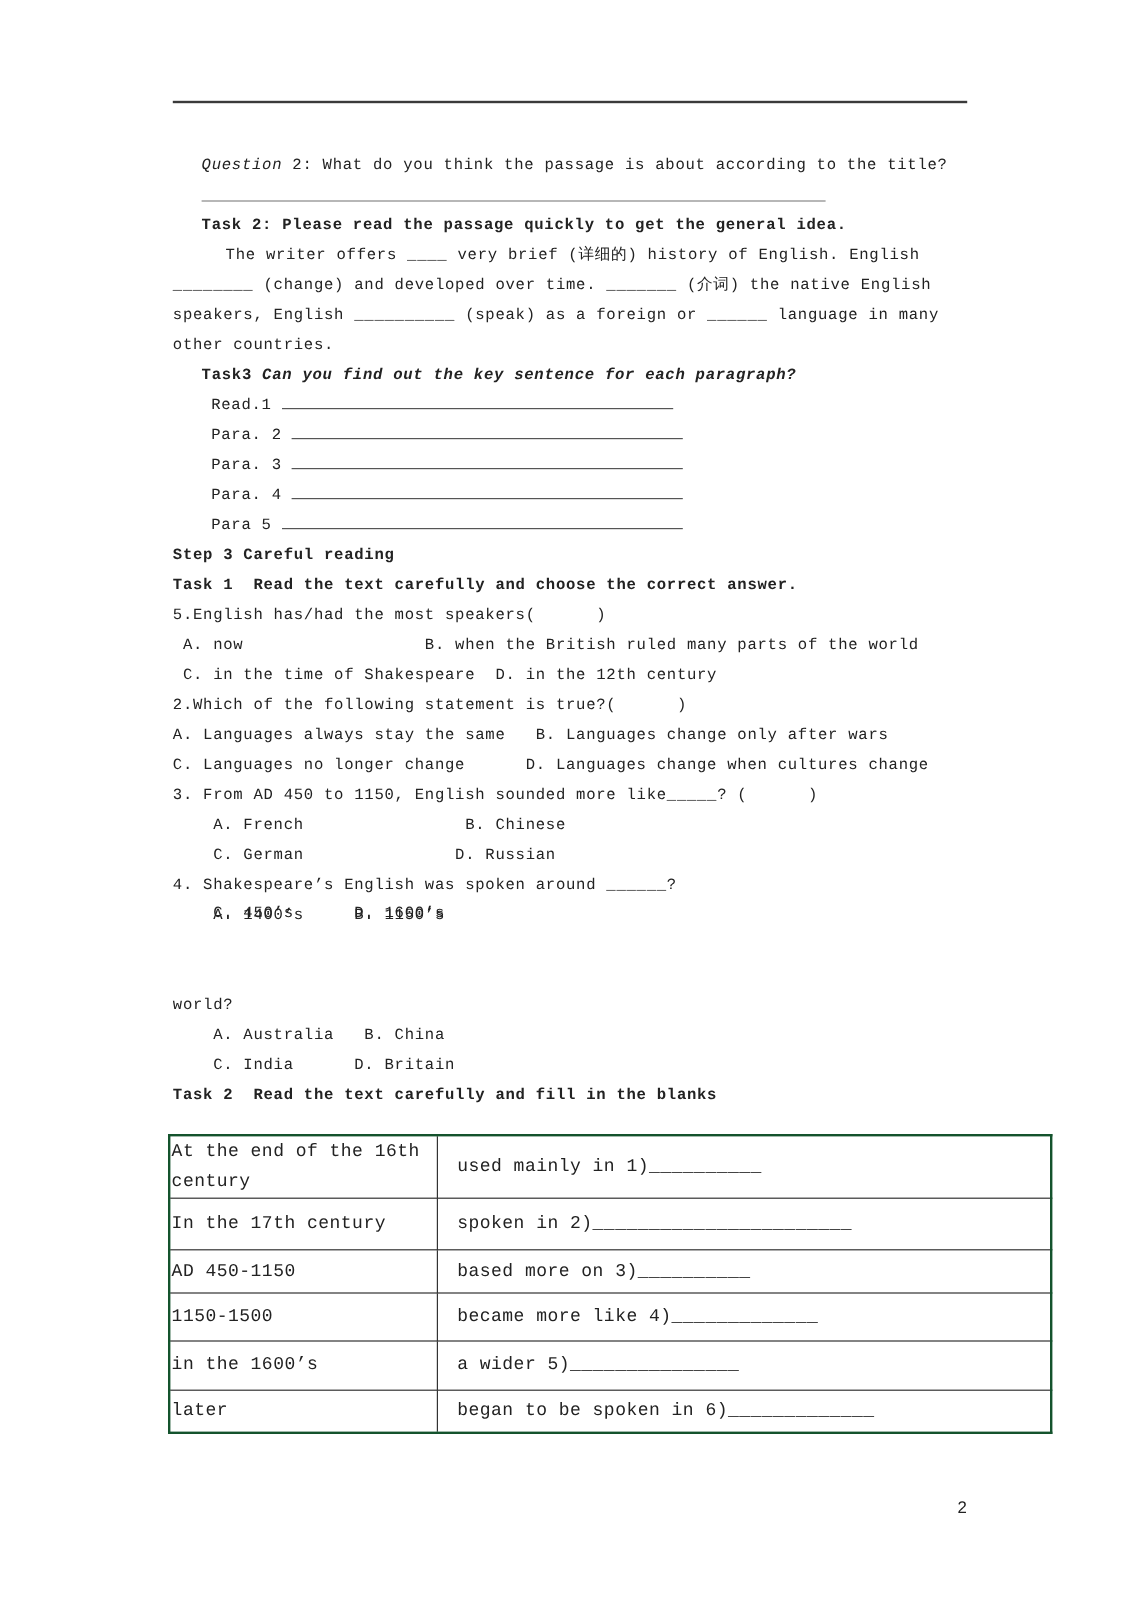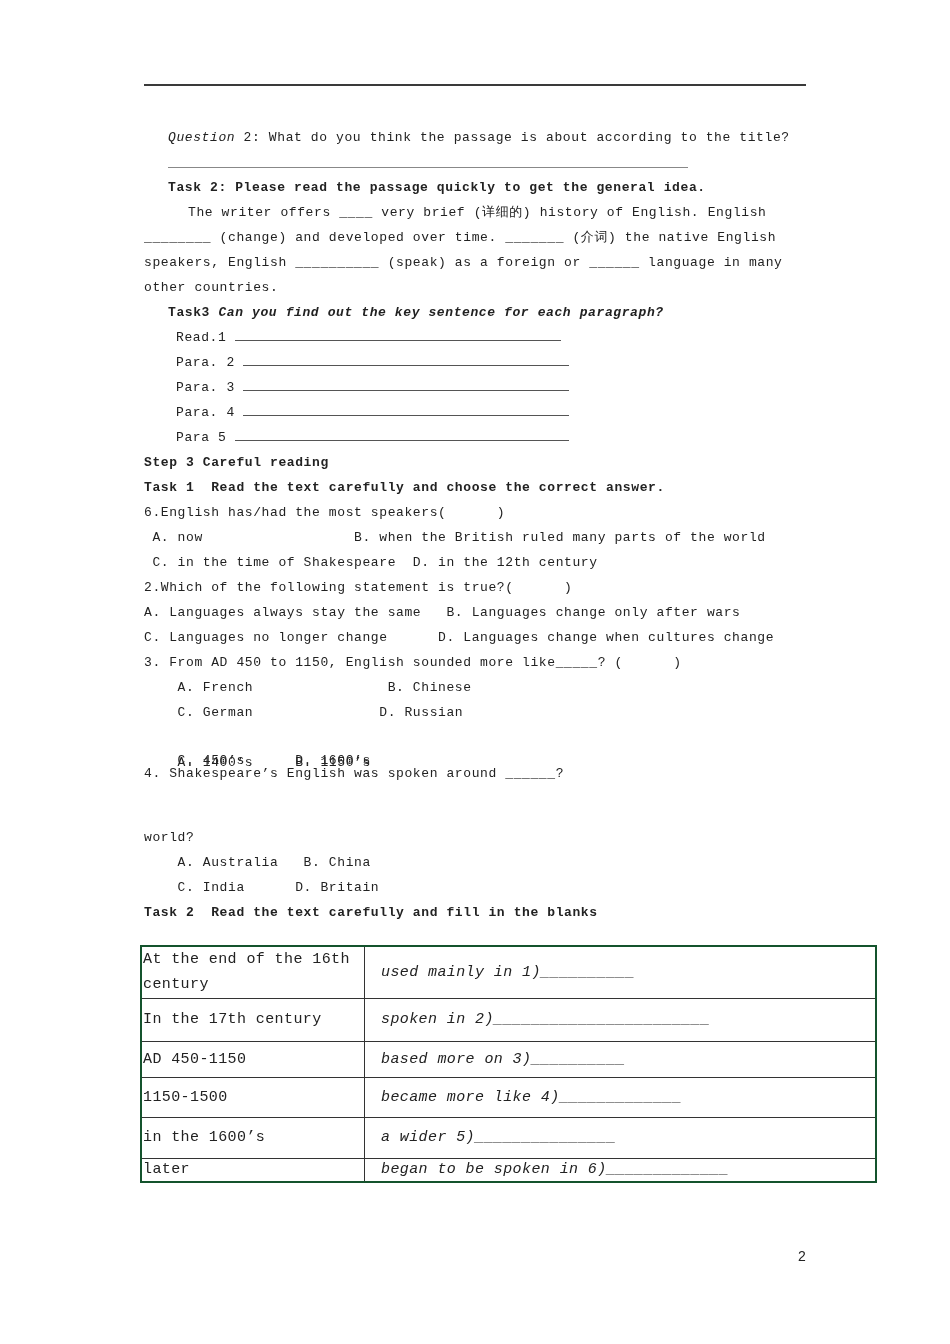--- a/index.html
+++ b/index.html
@@ -10,21 +10,21 @@
   .line { position: absolute; left: 144px; width: 662px; font-size: 13px; line-height: 25px; white-space: pre; letter-spacing: 0.6px; }
   .mono { font-family: "Liberation Mono", "DejaVu Sans Mono", monospace; }
   .bold { font-weight: bold; }
   .ital { font-style: italic; }
   .blank { display: inline-block; border-bottom: 1px solid #555; height: 14px; vertical-align: baseline; }
   .answer-rule { position: absolute; left: 168px; top: 167px; width: 520px; border-top: 1px solid #888; }
   table.fill { position: absolute; left: 140px; top: 945px; width: 737px; border-collapse: collapse;
                border: 2px solid #14532d; font-family: "Liberation Mono", "DejaVu Sans Mono", monospace; font-size: 15px; letter-spacing: 0.4px; }
   table.fill td { border: 1.5px solid #333; padding: 0 0 0 1px; vertical-align: middle; color: #222; }
   table.fill td.c1 { width: 221px; }
-  table.fill td.c2 { padding-left: 16px; font-style: italic; }
+  table.fill td.c2 { padding-left: 16px; }
   .pagenum { position: absolute; left: 798px; top: 1248px; font-family: "Liberation Sans", sans-serif; font-size: 14px; color: #222; }
 </style>
 </head>
 <body>
 
 <div class="page">
   <div class="header-rule"></div>
 
   <div class="line mono" style="left:168px; top:125px;"><span class="ital">Question</span><span> 2: What do you think the passage is about according to the title?</span></div>
   <div class="answer-rule"></div>
@@ -40,33 +40,33 @@
 
   <div class="line mono" style="left:176px; top:325px;"><span>Read.1</span> <span class="blank" style="width:326px"></span></div>
   <div class="line mono" style="left:176px; top:350px;"><span>Para. 2</span> <span class="blank" style="width:326px"></span></div>
   <div class="line mono" style="left:176px; top:375px;"><span>Para. 3</span> <span class="blank" style="width:326px"></span></div>
   <div class="line mono" style="left:176px; top:400px;"><span>Para. 4</span> <span class="blank" style="width:326px"></span></div>
   <div class="line mono" style="left:176px; top:425px;"><span>Para 5</span> <span class="blank" style="width:334px"></span></div>
 
   <div class="line mono bold" style="top:450px;">Step 3 Careful reading</div>
   <div class="line mono bold" style="top:475px;">Task 1  Read the text carefully and choose the correct answer.</div>
 
-  <div class="line mono" style="top:500px;">6.English has/had the most speakers(      )</div>
+  <div class="line mono" style="top:500px;">5.English has/had the most speakers(      )</div>
   <div class="line mono" style="top:525px;"> A. now                  B. when the British ruled many parts of the world</div>
   <div class="line mono" style="top:550px;"> C. in the time of Shakespeare  D. in the 12th century</div>
 
   <div class="line mono" style="top:575px;">2.Which of the following statement is true?(      )</div>
   <div class="line mono" style="top:600px;">A. Languages always stay the same   B. Languages change only after wars</div>
   <div class="line mono" style="top:625px;">C. Languages no longer change      D. Languages change when cultures change</div>
 
   <div class="line mono" style="top:650px;">3. From AD 450 to 1150, English sounded more like_____? (      )</div>
   <div class="line mono" style="top:675px;">    A. French                B. Chinese</div>
   <div class="line mono" style="top:700px;">    C. German               D. Russian</div>
 
-  <div class="line mono" style="top:761px;">4. Shakespeare’s English was spoken around ______?</div>
+  <div class="line mono" style="top:725px;">4. Shakespeare’s English was spoken around ______?</div>
   <div class="line mono" style="top:750px;">    A. 1400’s     B. 1150’s</div>
   <div class="line mono" style="top:748px;">    C. 450’s      D. 1600’s</div>
 
   <div class="line mono" style="top:825px;">world?</div>
   <div class="line mono" style="top:850px;">    A. Australia   B. China</div>
   <div class="line mono" style="top:875px;">    C. India      D. Britain</div>
 
   <div class="line mono bold" style="top:900px;">Task 2  Read the text carefully and fill in the blanks</div>
 
   <table class="fill">
@@ -84,21 +84,21 @@
       <td class="c2">based more on 3)__________</td>
     </tr>
     <tr style="height:40px;">
       <td class="c1">1150-1500</td>
       <td class="c2">became more like 4)_____________</td>
     </tr>
     <tr style="height:41px;">
       <td class="c1">in the 1600’s</td>
       <td class="c2">a wider 5)_______________</td>
     </tr>
-    <tr style="height:24px;padding-left:22px;">
+    <tr style="height:36px;padding-left:22px;">
       <td class="c1">later</td>
       <td class="c2">began to be spoken in 6)_____________</td>
     </tr>
   </tbody>
     </table>
 
   <div class="pagenum">2</div>
 </div>
 
 </body></html>

